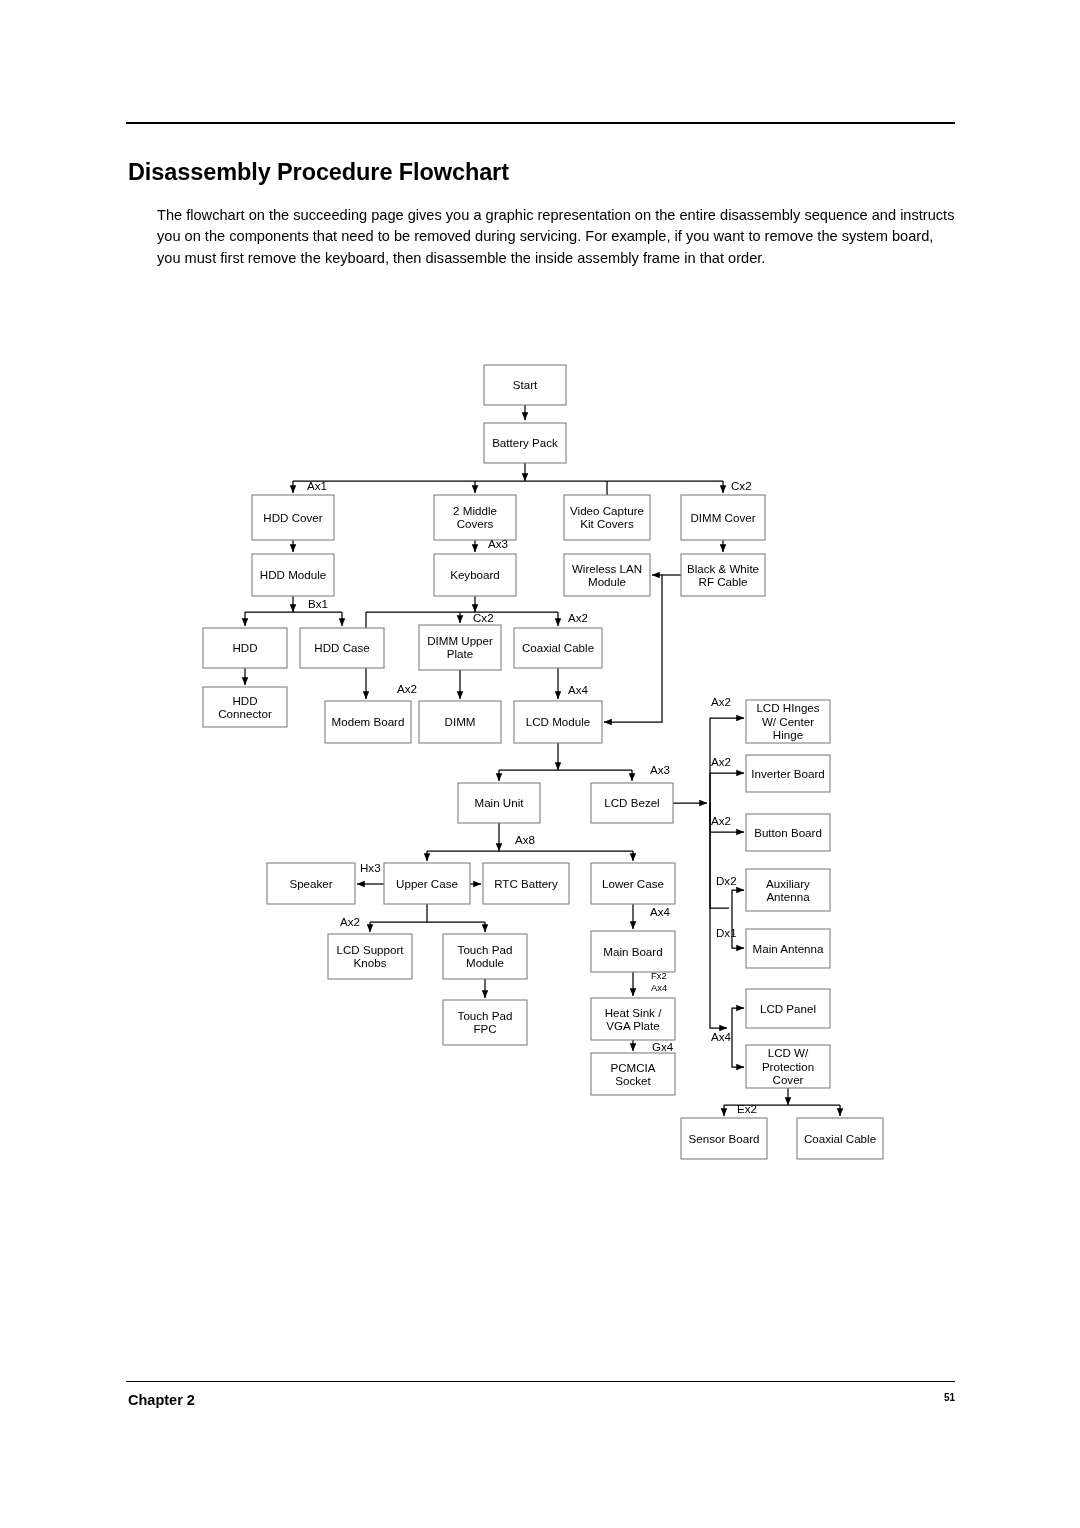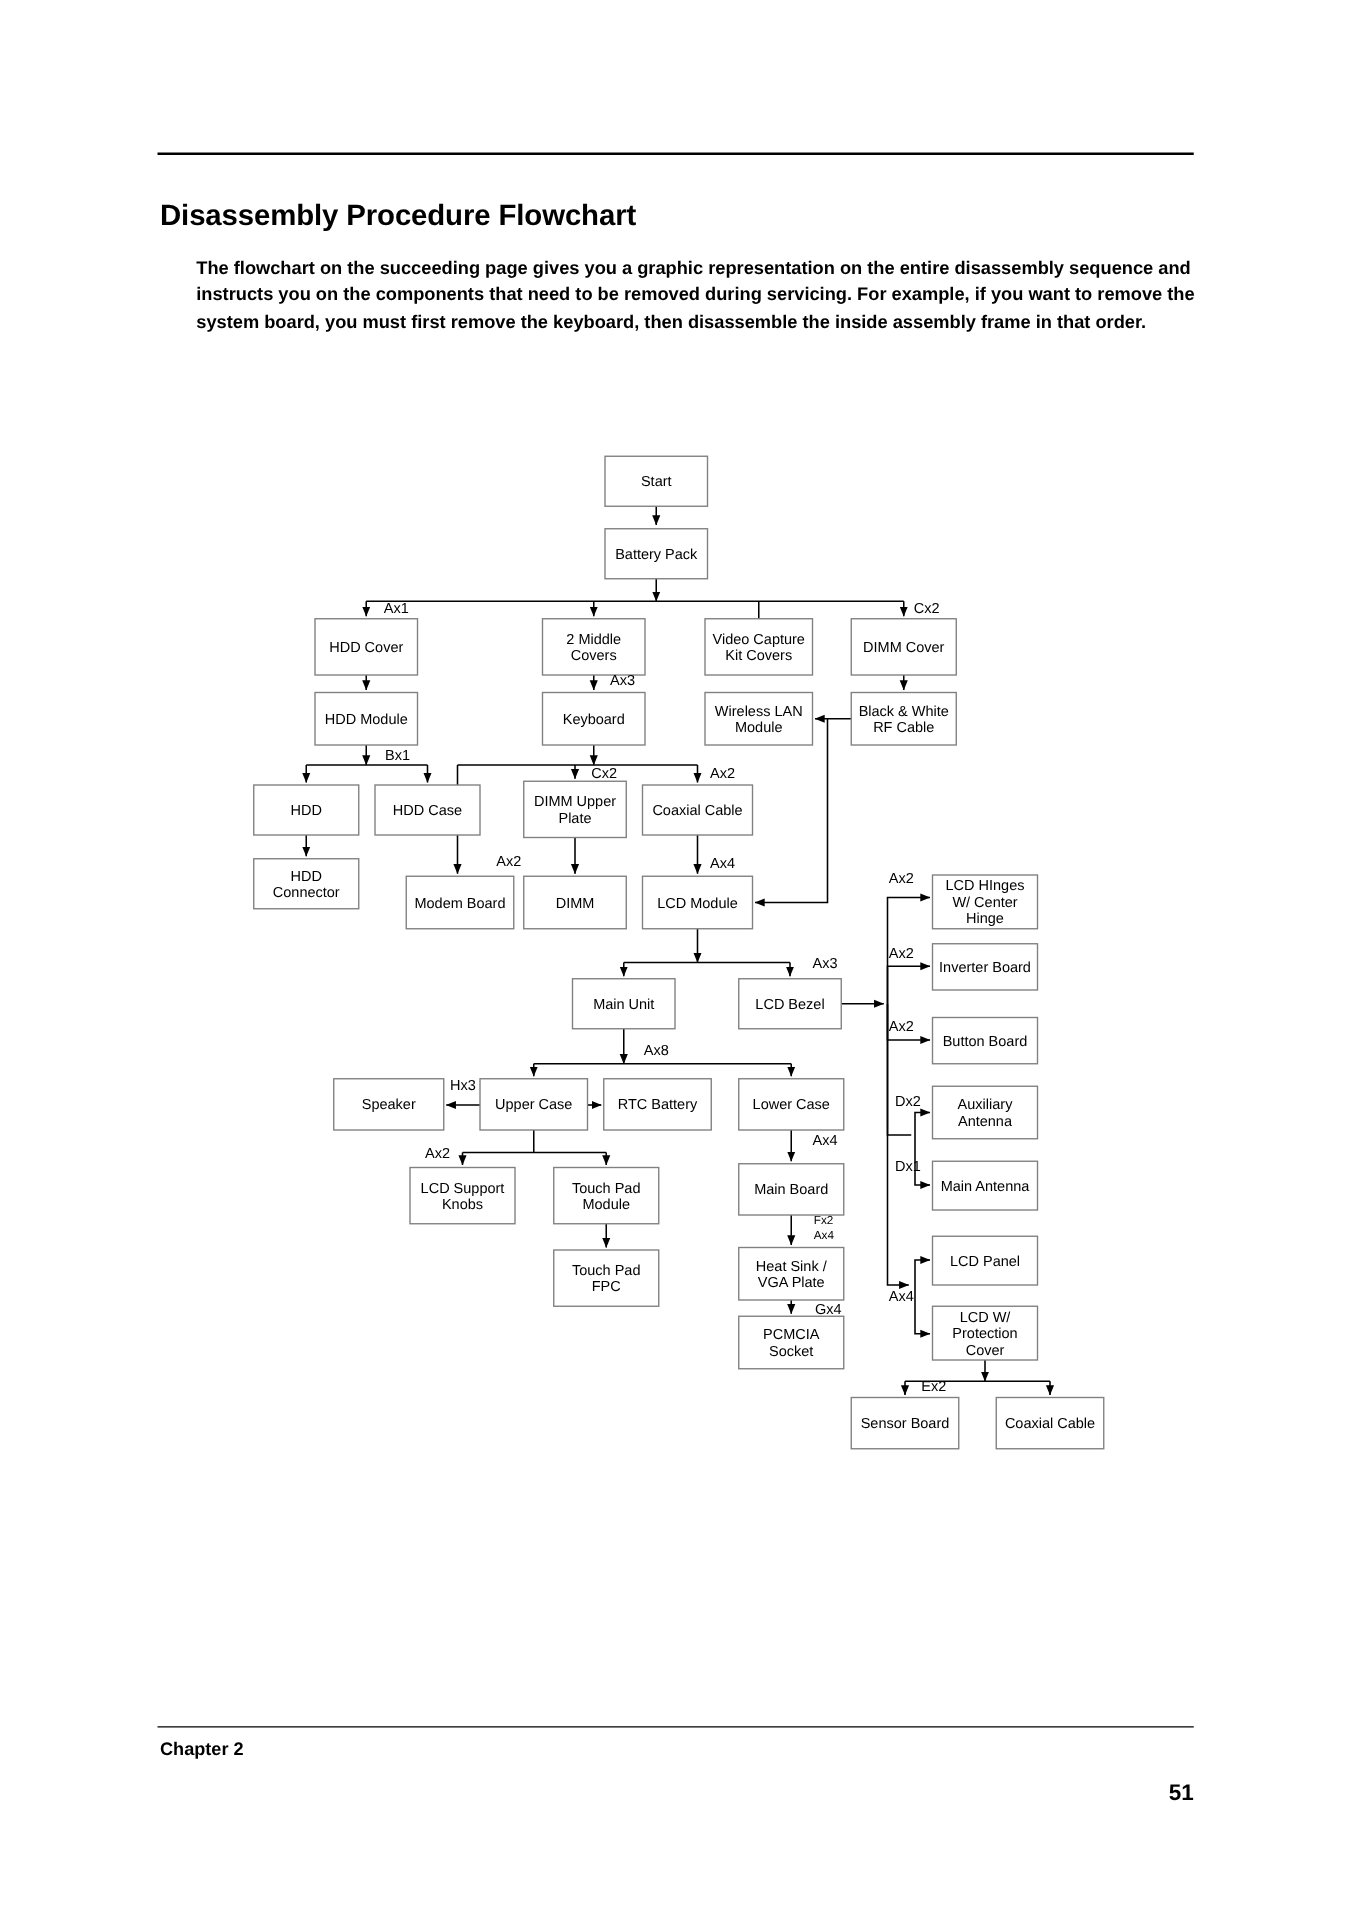--- a/index.html
+++ b/index.html
@@ -42,39 +42,37 @@
   }
 
   .intro {
     position: absolute;
     left: 157px;
     top: 190px;
     width: 800px;
     font-size: 14.6px;
     line-height: 21.5px;
     text-align: left;
-    font-weight: bold;
   }
 
   .footer-left {
     position: absolute;
     left: 128px;
     top: 1392px;
     font-size: 14.5px;
     font-weight: bold;
   }
   .footer-right {
     position: absolute;
     left: 0;
     top: 1392px;
     width: 955px;
     text-align: right;
-    font-size: 18px;
+    font-size: 10px;
     font-weight: bold;
-    margin-top: 32px;
   }
 
   #flow {
     position: absolute;
     left: 0;
     top: 0;
   }
   .node-rect {
     fill: #ffffff;
     stroke: #808080;

